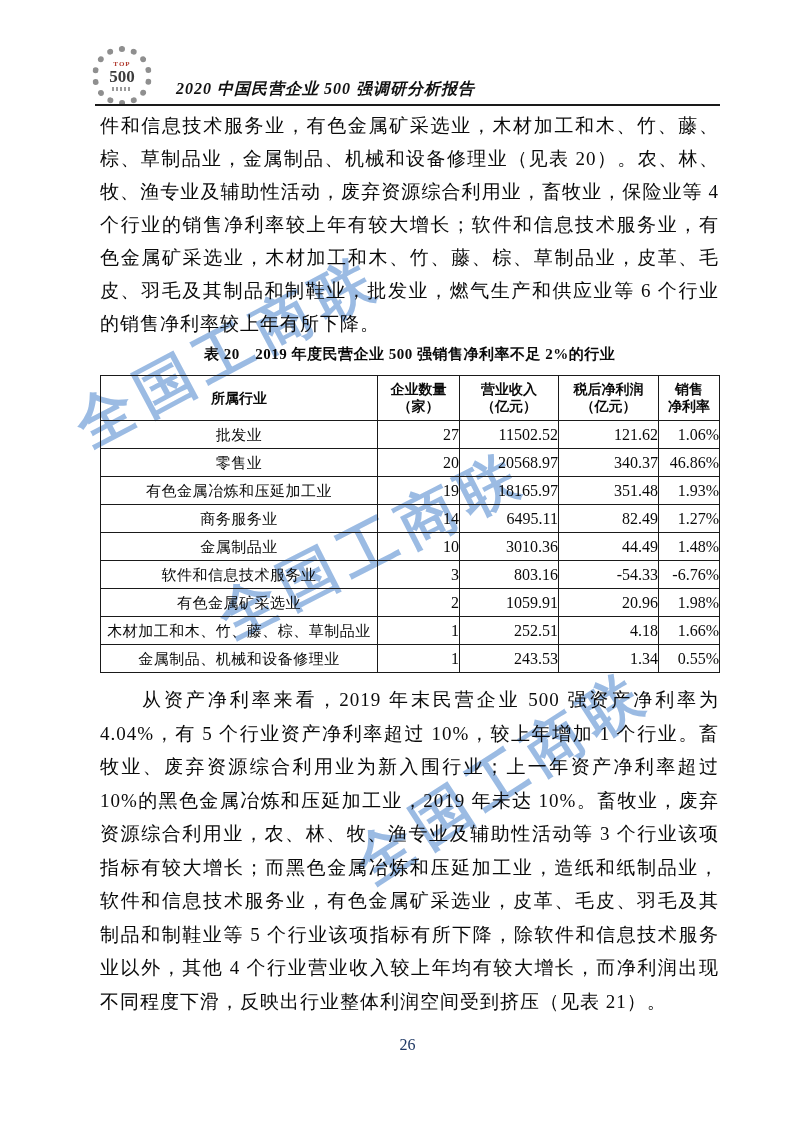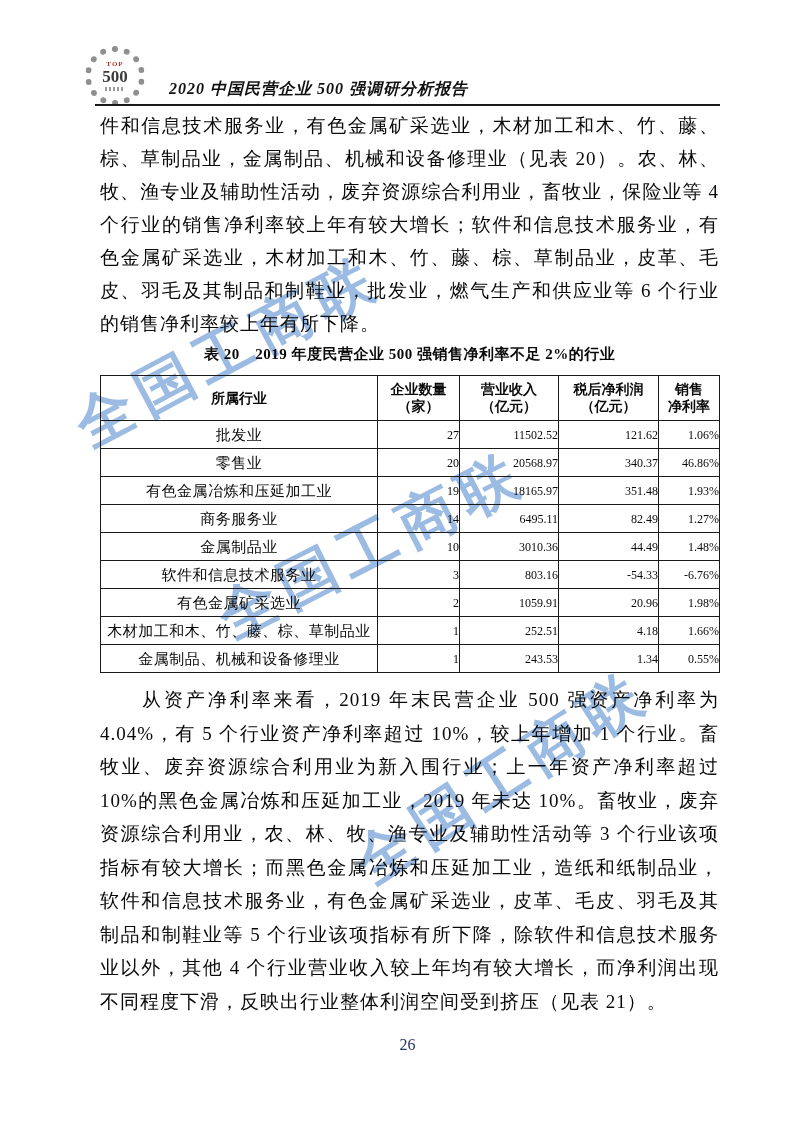--- a/index.html
+++ b/index.html
@@ -19,21 +19,21 @@
     font-weight:bold;
     letter-spacing:9px;
     color:rgba(127,168,219,0.78);
     font-family:"Liberation Serif","DejaVu Serif",serif;
   }
   .wm1{left:228px;top:352px;transform:translate(-50%,-50%) rotate(-28deg);}
   .wm2{left:372px;top:546px;transform:translate(-50%,-50%) rotate(-27deg);}
   .wm3{left:502px;top:778px;transform:translate(-50%,-50%) rotate(-33deg);}
   
   .header{
-    position:absolute;left:85px;top:46px;width:625px;height:60px;
+    position:absolute;left:92px;top:46px;width:625px;height:60px;
     display:flex;align-items:flex-end;
   }
   .logo{
     width:48px;height:48px;
     border:6px dotted #8f8f8f;
     border-radius:50%;
     display:flex;flex-direction:column;align-items:center;justify-content:center;
     background:#fff;
     flex:0 0 auto;
   }
@@ -95,21 +95,21 @@
     line-height:17px;
     height:40px;
     padding:2px 1px;
   }
   table.data td{
     height:27px;
     line-height:20px;
     vertical-align:middle;
   }
   td.ind{text-align:center;padding-left:8px;letter-spacing:0.5px;margin-top:8px;}
-  td.num{text-align:right;padding-right:10px;font-size:12px;}
+  td.num{text-align:right;padding-right:10px;font-size:16px;}
   
   .pagenum{
     position:absolute;left:95px;top:1036px;width:625px;
     text-align:center;
     font-size:16px;
     color:#1f3864;
   }
 </style>
 </head>
 <body>

